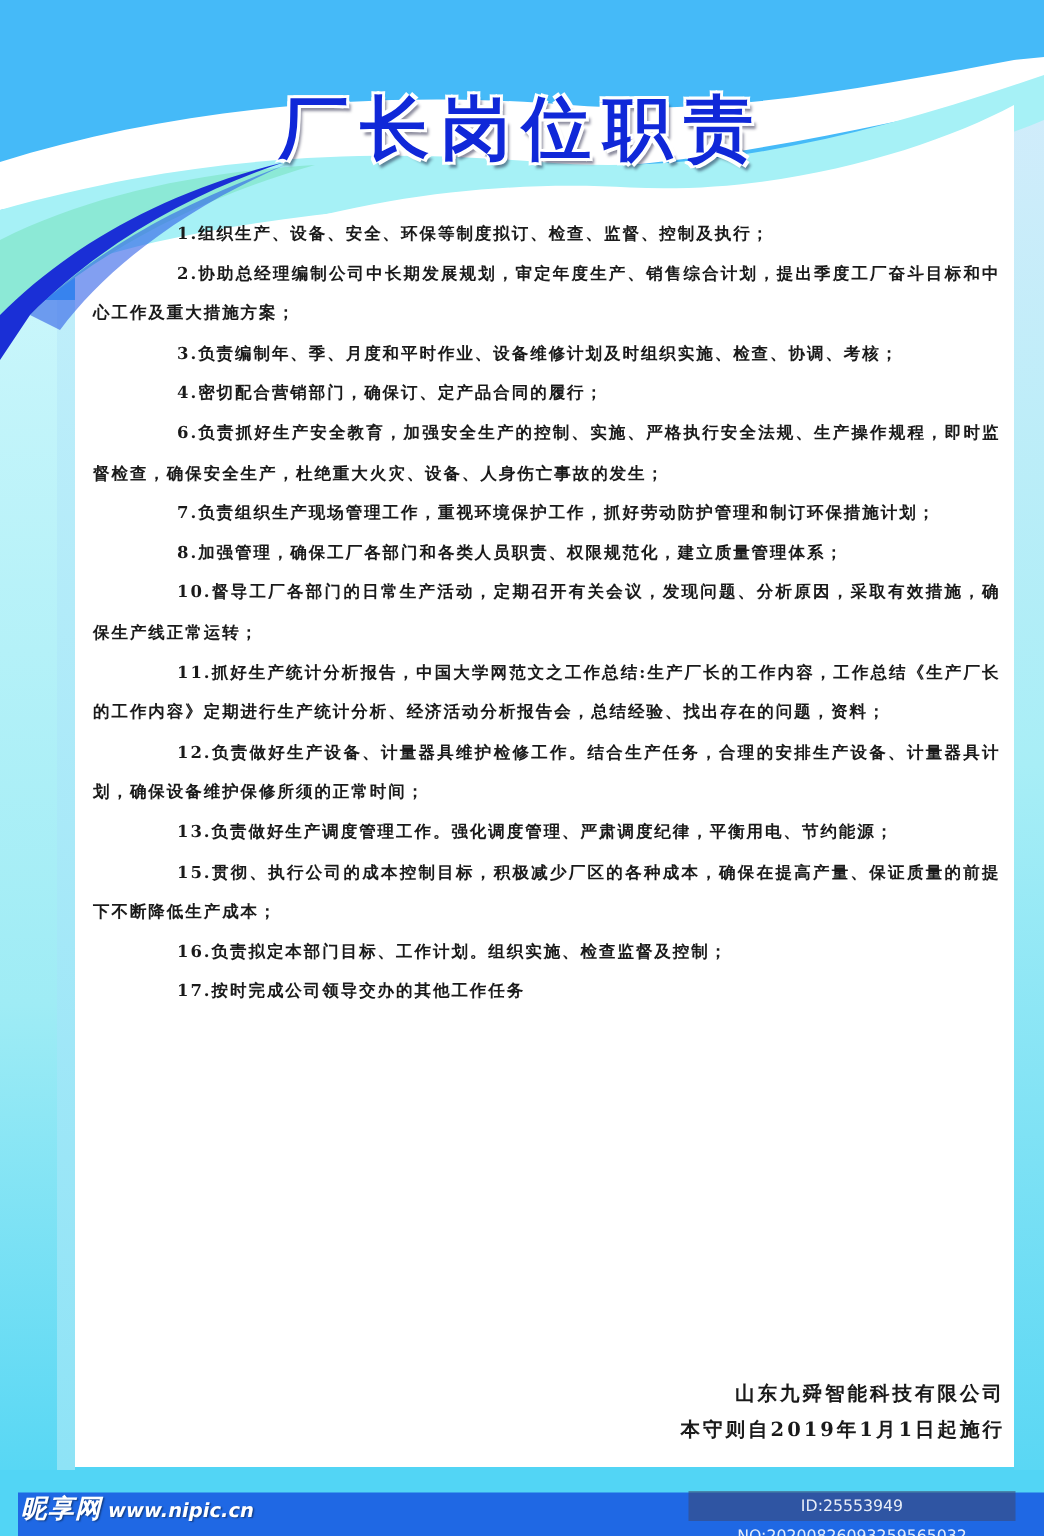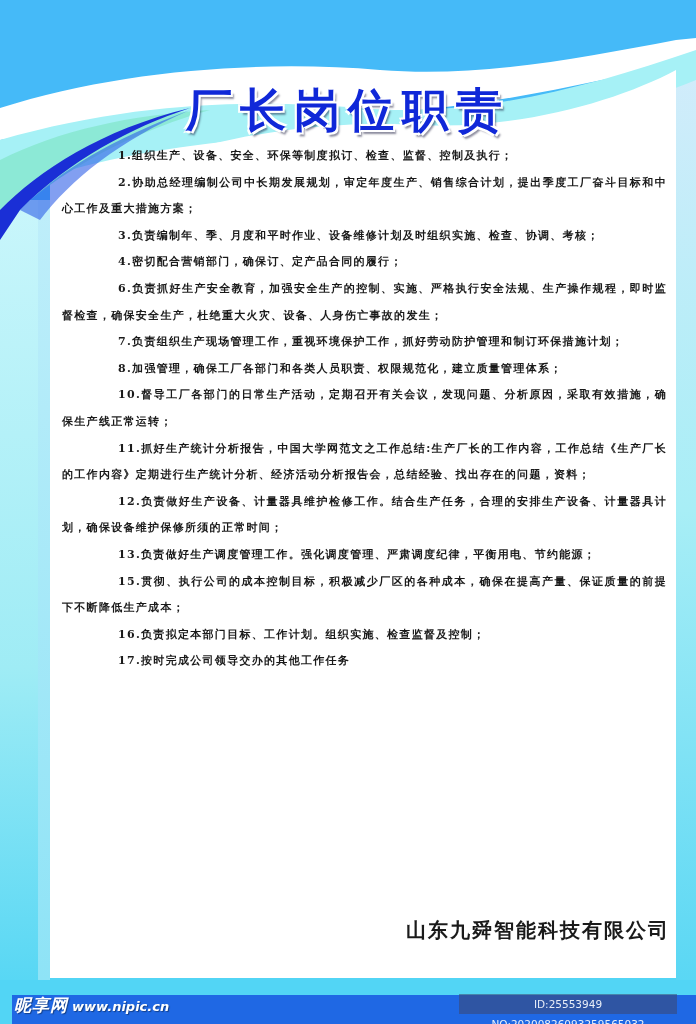--- a/index.html
+++ b/index.html
@@ -29,31 +29,30 @@
       background: #ffffff;
     }
     svg.waves { position: absolute; left: 0; top: 0; }
     .title {
       position: absolute; left: 0; top: 55px; width: 696px; text-align: center;
       font-family: "DejaVu Sans", "Liberation Sans", sans-serif;
       font-weight: bold; font-size: 46px; letter-spacing: 8px;
       color: #1028d8;
       text-shadow: 2px 2px 0 #ffffff, -2px -2px 0 #ffffff, 2px -2px 0 #ffffff, -2px 2px 0 #ffffff,
                    3px 4px 2px rgba(0,0,40,0.45);
-      margin-top: 25px;
     }
     .duties {
       position: absolute; left: 62px; top: 143px; width: 605px;
       font-size: 11px; line-height: 26.6px; color: #1a1a1a; font-weight: bold;
       letter-spacing: 1.3px;
     }
     .duty { text-indent: 56px; margin: 0; text-align: justify; }
     .signature {
       position: absolute; right: 26px; top: 918px; text-align: right;
-      font-size: 20px; line-height: 24px; font-weight: bold; color: #1a1a1a;
+      font-size: 13px; line-height: 24px; font-weight: bold; color: #1a1a1a;
       letter-spacing: 2px;
     }
     .footer-band {
       position: absolute; left: 12px; top: 995px; width: 684px; height: 29px;
       background: #1f68e4;
     }
     .wm-logo {
       position: absolute; left: 14px; top: 994px;
       font-family: "DejaVu Sans", sans-serif; font-style: italic; font-weight: bold;
       font-size: 17px; color: #ffffff; text-shadow: 1px 1px 1px rgba(0,0,0,0.4);
@@ -107,19 +106,20 @@
   <p class="duty">11.抓好生产统计分析报告，中国大学网范文之工作总结:生产厂长的工作内容，工作总结《生产厂长的工作内容》定期进行生产统计分析、经济活动分析报告会，总结经验、找出存在的问题，资料；</p>
   <p class="duty">12.负责做好生产设备、计量器具维护检修工作。结合生产任务，合理的安排生产设备、计量器具计划，确保设备维护保修所须的正常时间；</p>
   <p class="duty">13.负责做好生产调度管理工作。强化调度管理、严肃调度纪律，平衡用电、节约能源；</p>
   <p class="duty">15.贯彻、执行公司的成本控制目标，积极减少厂区的各种成本，确保在提高产量、保证质量的前提下不断降低生产成本；</p>
   <p class="duty">16.负责拟定本部门目标、工作计划。组织实施、检查监督及控制；</p>
   <p class="duty">17.按时完成公司领导交办的其他工作任务</p>
 </div>
 
 <div class="signature">
   <div>山东九舜智能科技有限公司</div>
+  <div>本守则自2019年1月1日起施行</div>
 </div>
 
 <div class="footer-band"></div>
 <div class="wm-logo">
   <span>昵享网</span><span class="wm-url">www.nipic.cn</span>
 </div>
 <div class="wm-id">ID:25553949 NO:20200826093259565032</div>
 
 </body></html>

